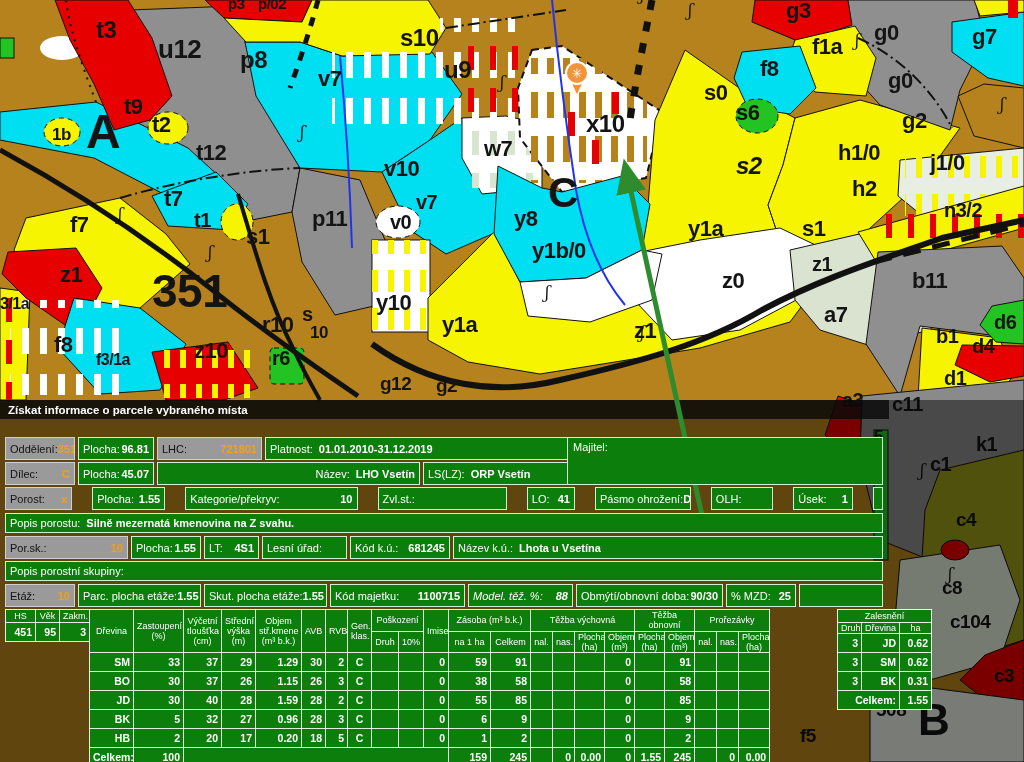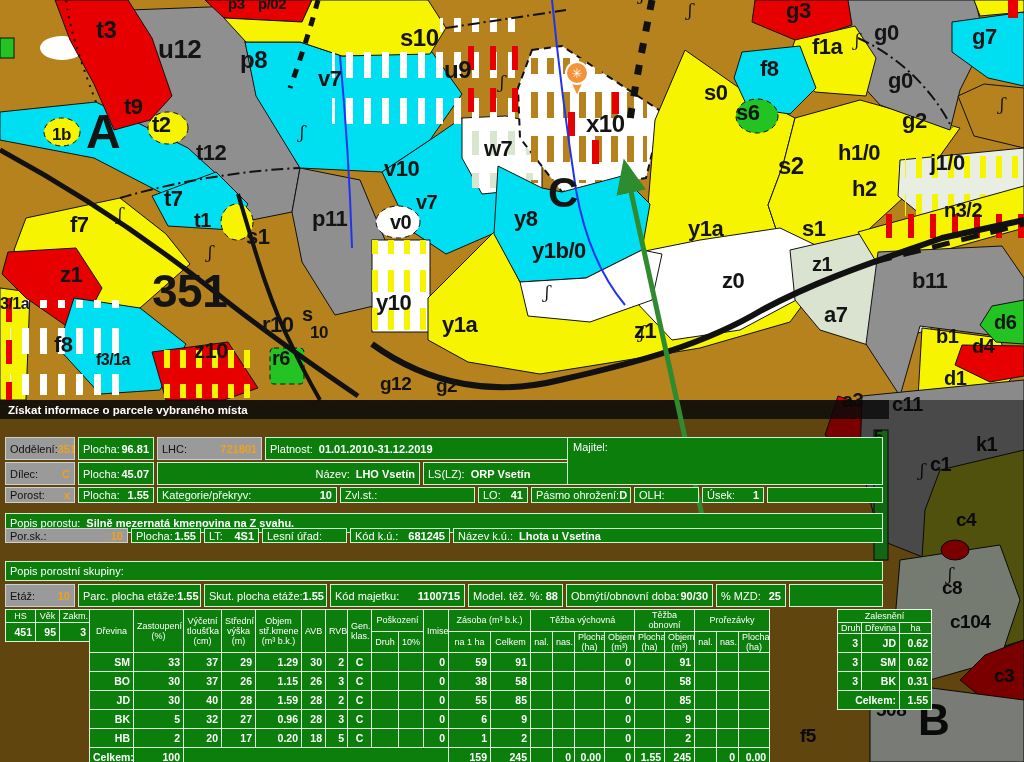--- a/index.html
+++ b/index.html
@@ -211,21 +211,21 @@
         <span class="maplbl" style="left: 812px; top: 36px; font-size: 22px;">f1a</span>
         <span class="maplbl" style="left: 786px; top: 0px; font-size: 22px;">g3</span>
         <span class="maplbl" style="left: 874px; top: 22px; font-size: 22px;">g0</span>
         <span class="maplbl" style="left: 888px; top: 70px; font-size: 22px;">g0</span>
         <span class="maplbl" style="left: 972px; top: 26px; font-size: 22px;">g7</span>
         <span class="maplbl" style="left: 902px; top: 110px; font-size: 22px;">g2</span>
         <span class="maplbl" style="left: 838px; top: 142px; font-size: 22px;">h1/0</span>
         <span class="maplbl" style="left: 852px; top: 178px; font-size: 22px;">h2</span>
         <span class="maplbl" style="left: 930px; top: 152px; font-size: 22px;">j1/0</span>
         <span class="maplbl" style="left: 944px; top: 200px; font-size: 20px;">n3/2</span>
-        <span class="maplbl" style="left: 778px; top: 154px; font-size: 24px;">s2</span>
+        <span class="maplbl" style="left: 736px; top: 154px; font-size: 24px; font-style: italic;">s2</span>
         <span class="maplbl" style="left: 70px; top: 214px; font-size: 22px;">f7</span>
         <span class="maplbl" style="left: 164px; top: 188px; font-size: 22px;">t7</span>
         <span class="maplbl" style="left: 194px; top: 210px; font-size: 20px;">t1</span>
         <span class="maplbl" style="left: 246px; top: 226px; font-size: 22px;">s1</span>
         <span class="maplbl" style="left: 312px; top: 208px; font-size: 22px;">p11</span>
         <span class="maplbl" style="left: 390px; top: 212px; font-size: 20px;">v0</span>
         <span class="maplbl" style="left: 416px; top: 192px; font-size: 20px;">v7</span>
         <span class="maplbl" style="left: 60px; top: 264px; font-size: 22px;">z1</span>
         <span class="maplbl" style="left: 152px; top: 268px; font-size: 46px;">351</span>
         <span class="maplbl" style="left: 0px; top: 296px; font-size: 16px;">3/1a</span>
@@ -309,21 +309,21 @@
           </div>
           <div class="cell kp" style="width: 263px; justify-content: flex-end;">
             <span class="lab">Název:</span>
             <span class="val">LHO Vsetín</span>
           </div>
           <div class="cell kp" style="width: 153px;">
             <span class="lab">LS(LZ):</span>
             <span class="val">ORP Vsetín</span>
           </div>
         </div>
-        <div class="prow" style="top: 50px; height: 16px;">
+        <div class="prow" style="top: 50px; height: 23px; gap: 20px;">
           <div class="cell kg" style="width: 70px;">
             <span class="lab">Porost:</span>
             <span class="val">x</span>
           </div>
           <div class="cell kc" style="width: 76px;">
             <span class="lab">Plocha:</span>
             <span class="val">1.55</span>
           </div>
           <div class="cell kc" style="width: 180px;">
             <span class="lab">Kategorie/překryv:</span>
@@ -348,21 +348,21 @@
             <span class="val">1</span>
           </div>
           <div class="cell kf" style="flex: 1 1 0%;"></div>
         </div>
         <div class="prow" style="top: 76px; height: 20px;">
           <div class="cell kp" style="flex: 1 1 0%;">
             <span class="lab">Popis porostu:</span>
             <span class="val">Silně mezernatá kmenovina na Z svahu.</span>
           </div>
         </div>
-        <div class="prow" style="top: 91px; height: 15px;">
+        <div class="prow" style="top: 99px; height: 23px;">
           <div class="cell kg" style="width: 123px;">
             <span class="lab">Por.sk.:</span>
             <span class="val">10</span>
           </div>
           <div class="cell kc" style="width: 70px;">
             <span class="lab">Plocha:</span>
             <span class="val">1.55</span>
           </div>
           <div class="cell kc" style="width: 55px;">
             <span class="lab">LT:</span>
@@ -395,21 +395,21 @@
             <span class="val">1.55</span>
           </div>
           <div class="cell kc" style="width: 123px;">
             <span class="lab">Skut. plocha etáže:</span>
             <span class="val">1.55</span>
           </div>
           <div class="cell kc" style="width: 135px;">
             <span class="lab">Kód majetku:</span>
             <span class="val">1100715</span>
           </div>
-          <div class="cell kc" style="width: 95px;">
+          <div class="cell kc" style="width: 105px; font-style: italic;">
             <span class="lab">Model. těž. %:</span>
             <span class="val">88</span>
           </div>
           <div class="cell kc" style="width: 147px;">
             <span class="lab">Obmýtí/obnovní doba:</span>
             <span class="val">90/30</span>
           </div>
           <div class="cell kc" style="width: 70px;">
             <span class="lab">% MZD:</span>
             <span class="val">25</span>

